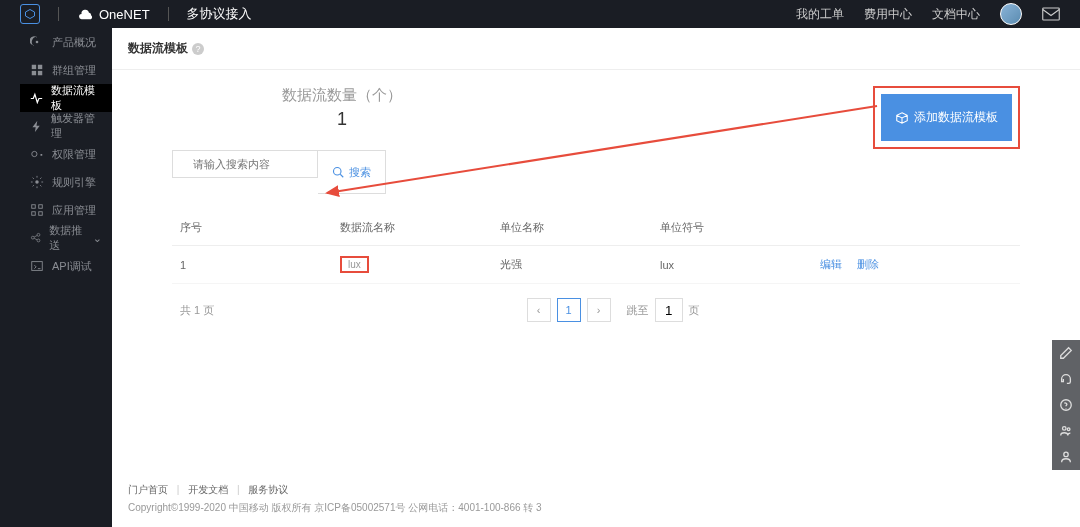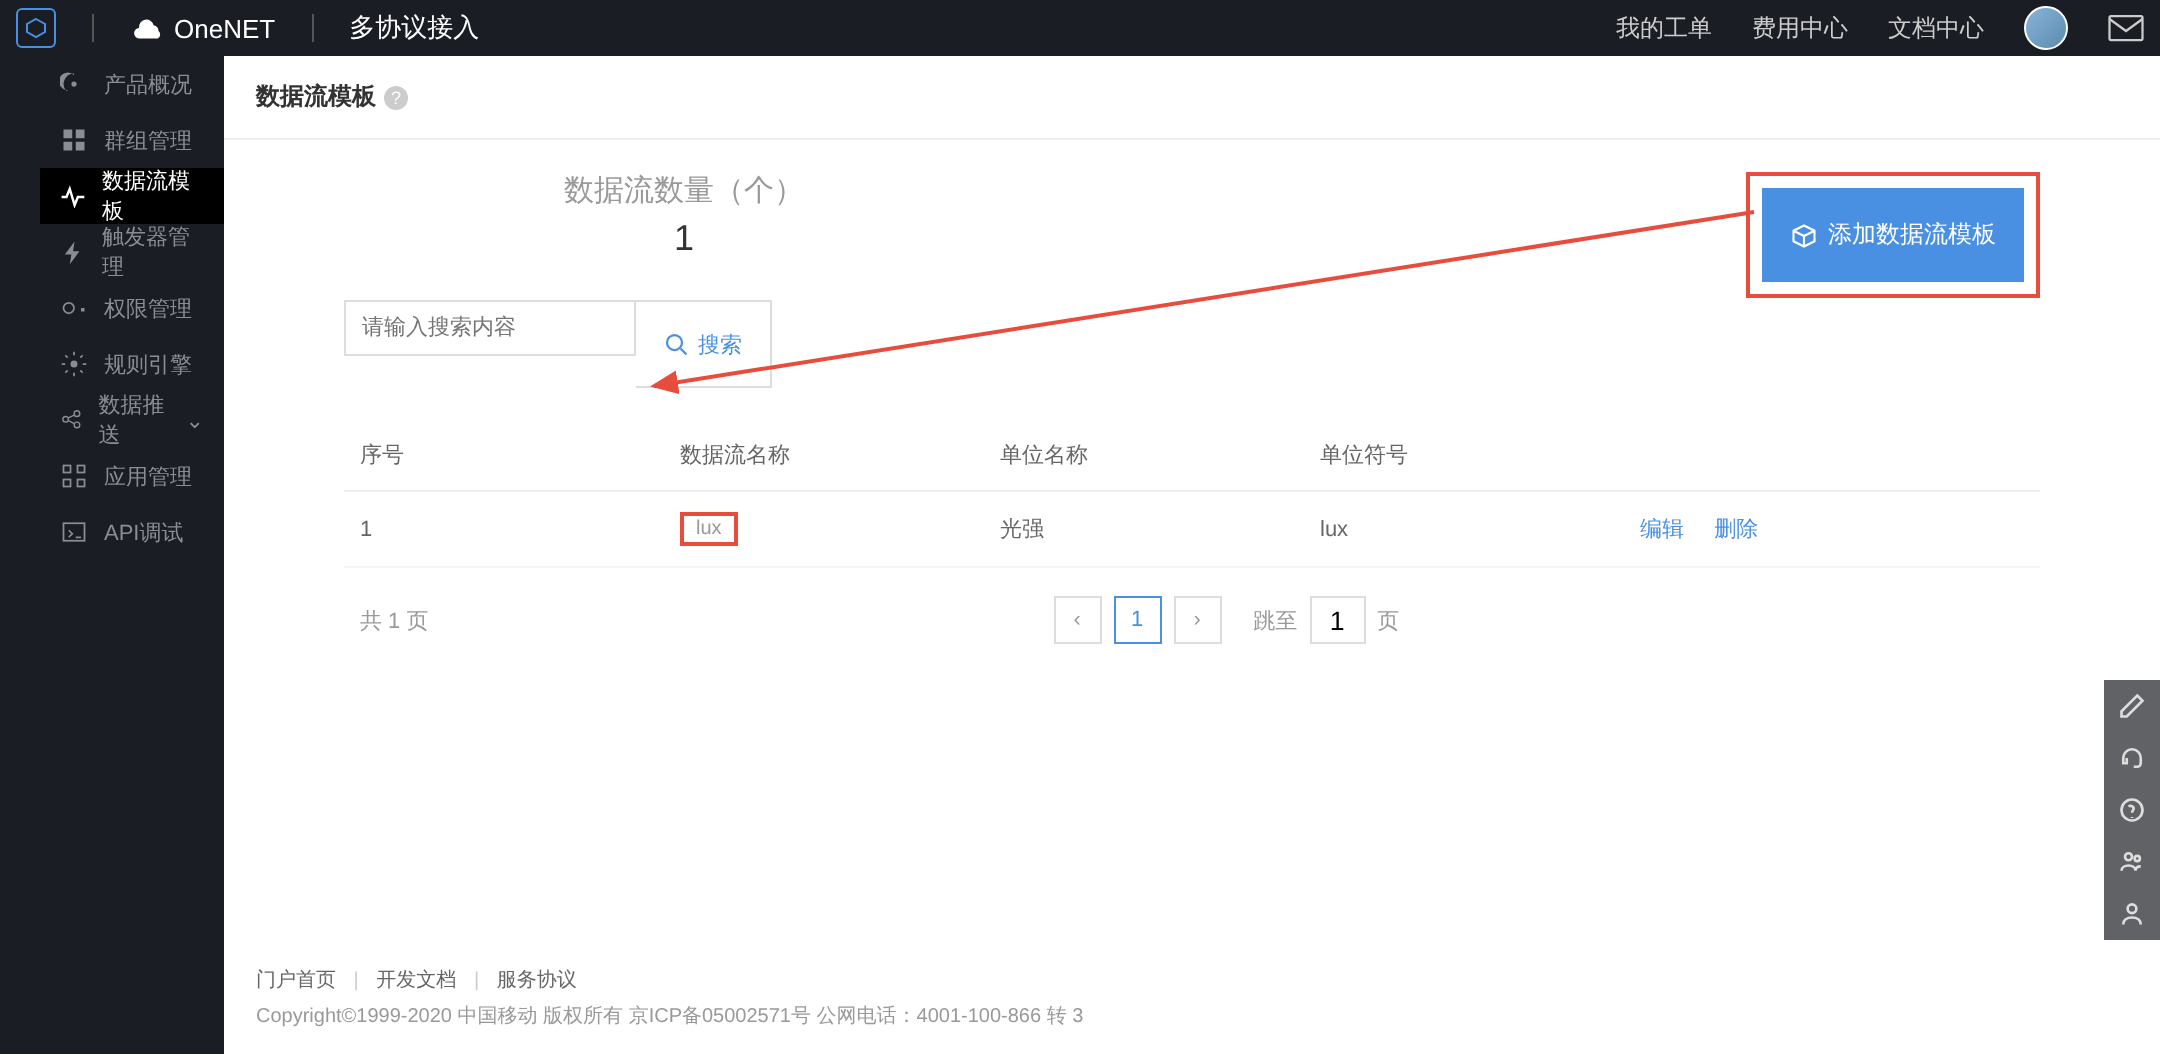--- a/index.html
+++ b/index.html
@@ -1,18 +1,18 @@
 <!DOCTYPE html>
 <html><head>
   <meta charset="utf-8">
   <style>
     * { margin: 0; padding: 0; box-sizing: border-box; }
     body { font-family: "Microsoft YaHei", Arial, sans-serif; font-size: 12px; color: #333; background: #f5f5f5; }
     
-    .topbar { height: 28px; background: #1a1d24; display: flex; align-items: center; padding: 0 8px; color: #fff; }
+    .topbar { height: 28px; background: #1a1d24; display: flex; align-items: center; padding: 0 20px; color: #fff; }
     .topbar-left { display: flex; align-items: center; gap: 10px; }
     .logo-box { width: 20px; height: 20px; border: 1px solid #4a90e2; border-radius: 3px; display: flex; align-items: center; justify-content: center; }
     .logo-box svg { width: 12px; height: 12px; }
     .cloud-logo { display: flex; align-items: center; gap: 4px; font-size: 13px; }
     .divider-v { width: 1px; height: 14px; background: #555; margin: 0 8px; }
     .topbar-title { font-size: 13px; }
     .topbar-right { margin-left: auto; display: flex; align-items: center; gap: 20px; }
     .topbar-link { color: #ccc; font-size: 12px; cursor: pointer; }
     .avatar { width: 22px; height: 22px; border-radius: 50%; background: linear-gradient(135deg, #8ab4d8, #5a8bb0); border: 1px solid #fff; }
     .mail-icon { width: 18px; height: 14px; }
@@ -34,21 +34,21 @@
     .stats-row { display: flex; align-items: center; margin-bottom: 20px; position: relative; }
     .stats-block { margin-left: 110px; }
     .stats-label { font-size: 15px; color: #999; }
     .stats-value { font-size: 18px; color: #333; text-align: center; margin-top: 4px; }
     
     .add-btn-wrap { position: absolute; right: 0; top: 0; border: 2px solid #e74c3c; padding: 6px; }
     .add-btn { background: #4a90e2; color: #fff; border: none; padding: 15px 14px; font-size: 12px; cursor: pointer; display: flex; align-items: center; gap: 5px; }
     .add-btn-icon { width: 14px; height: 14px; }
     
     .search-row { display: flex; gap: 0; margin-bottom: 16px; }
-    .search-input { width: 146px; height: 28px; border: 1px solid #ddd; padding: 0 8px; font-size: 11px; outline: none; }
+    .search-input { width: 146px; height: 28px; border: 1px solid #ddd; padding: 0 20px; font-size: 11px; outline: none; }
     .search-btn { height: 44px; border: 1px solid #ddd; border-left: none; background: #fff; color: #4a90e2; padding: 0 14px; font-size: 11px; cursor: pointer; display: flex; align-items: center; gap: 5px; }
     
     .table { width: 100%; }
     .table-header { display: flex; padding: 10px 8px; font-size: 11px; color: #666; border-bottom: 1px solid #eee; }
     .table-row { display: flex; padding: 10px 8px; font-size: 11px; color: #666; border-bottom: 1px solid #f5f5f5; align-items: center; }
     .col-seq { width: 160px; }
     .col-name { width: 160px; }
     .col-unit { width: 160px; }
     .col-sym { width: 160px; }
     .col-op { flex: 1; }
@@ -159,39 +159,39 @@
           <svg viewBox="0 0 16 16" fill="currentColor">
             <circle cx="8" cy="8" r="2"></circle>
             <path d="M8 1v2M8 13v2M1 8h2M13 8h2M3 3l1.4 1.4M11.6 11.6L13 13M3 13l1.4-1.4M11.6 4.4L13 3" stroke="currentColor"></path>
           </svg>
         </span>
       <span>规则引擎</span>
     </div>
     <div class="sidebar-item">
       <span class="sidebar-icon">
           <svg viewBox="0 0 16 16" fill="none" stroke="currentColor">
+            <rect x="2" y="2" width="4" height="4"></rect>
+            <rect x="10" y="2" width="4" height="4"></rect>
+            <rect x="2" y="10" width="4" height="4"></rect>
+            <rect x="10" y="10" width="4" height="4"></rect>
+          </svg>
+        </span>
+      <span>应用管理</span>
+    </div>
+    <div class="sidebar-item">
+      <span class="sidebar-icon">
+          <svg viewBox="0 0 16 16" fill="none" stroke="currentColor">
             <circle cx="4" cy="8" r="2"></circle>
             <circle cx="12" cy="4" r="2"></circle>
             <circle cx="12" cy="12" r="2"></circle>
             <path d="M6 7l4-2M6 9l4 2"></path>
           </svg>
         </span>
       <span>数据推送</span>
       <span class="sidebar-chevron">⌄</span>
-    </div>
-    <div class="sidebar-item">
-      <span class="sidebar-icon">
-          <svg viewBox="0 0 16 16" fill="none" stroke="currentColor">
-            <rect x="2" y="2" width="4" height="4"></rect>
-            <rect x="10" y="2" width="4" height="4"></rect>
-            <rect x="2" y="10" width="4" height="4"></rect>
-            <rect x="10" y="10" width="4" height="4"></rect>
-          </svg>
-        </span>
-      <span>应用管理</span>
     </div>
     <div class="sidebar-item">
       <span class="sidebar-icon">
           <svg viewBox="0 0 16 16" fill="none" stroke="currentColor">
             <rect x="2" y="3" width="12" height="10"></rect>
             <path d="M5 7l2 2-2 2M9 11h3"></path>
           </svg>
         </span>
       <span>API调试</span>
     </div>

